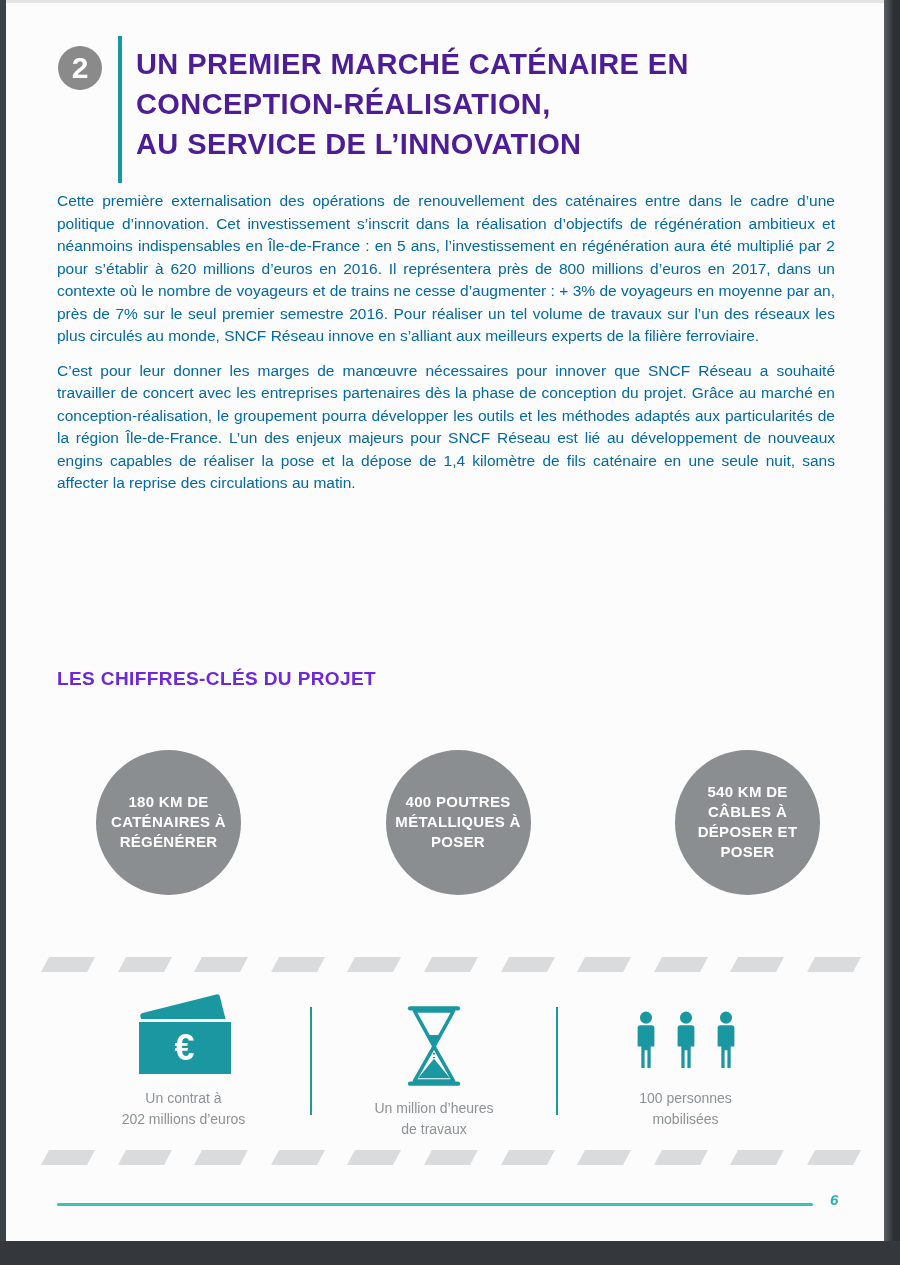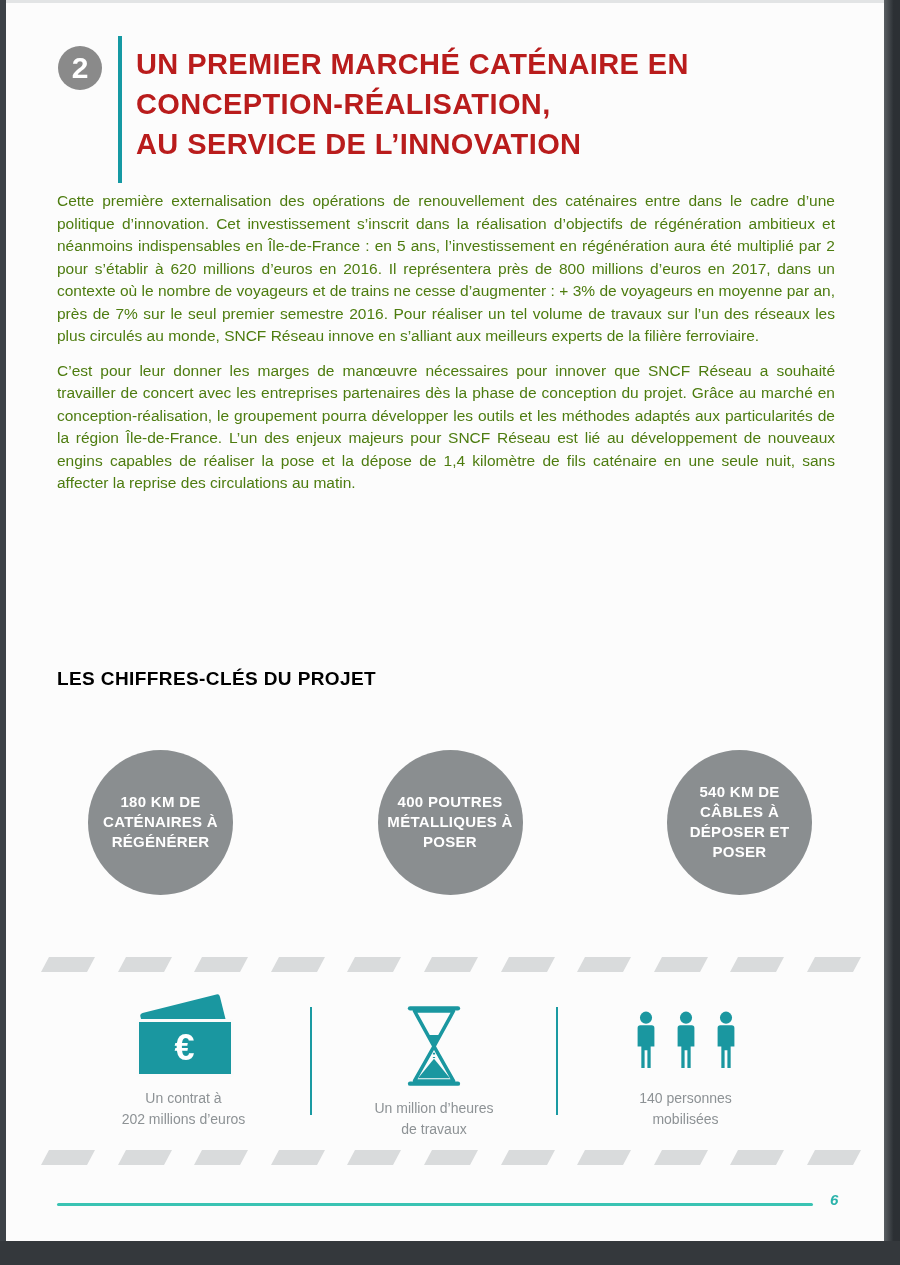--- a/index.html
+++ b/index.html
@@ -11,32 +11,32 @@
   .frame-right{position:absolute;right:0;top:0;width:16px;height:100%;
                background:linear-gradient(to right,#5a5f63,#2c3034 60%);}
   .frame-bottom{position:absolute;left:0;bottom:0;width:100%;height:24px;background:#34383c;}
 
   
   .badge{position:absolute;left:58px;top:46px;width:44px;height:44px;border-radius:50%;
          background:#8a8a8a;color:#fff;font-size:30px;font-weight:bold;
          display:flex;align-items:center;justify-content:center;}
   .accent-bar{position:absolute;left:118px;top:36px;width:4px;height:147px;background:#1599a3;}
   .doc-title{position:absolute;left:136px;top:44px;width:700px;margin:0;
-             color:#b91c1c;font-size:29px;line-height:40px;font-weight:bold;
+             color:#4c1d95;font-size:29px;line-height:40px;font-weight:bold;
              letter-spacing:.4px;white-space:pre-line;}
 
   
   .body-copy{position:absolute;left:57px;top:190px;width:789px;}
-  .body-copy p{margin:0 11px 12px 0;color:#4d7c0f;font-size:15.5px;line-height:22.5px;
+  .body-copy p{margin:0 11px 12px 0;color:#0369a1;font-size:15.5px;line-height:22.5px;
                text-align:justify;}
 
   
-  .kf-heading{position:absolute;left:57px;top:668px;margin:0;color:#000000;
+  .kf-heading{position:absolute;left:57px;top:668px;margin:0;color:#6d28d9;
               font-size:19px;font-weight:bold;letter-spacing:.4px;}
-  .kf-circles{position:absolute;left:88px;top:748px;width:724px;height:148px;
+  .kf-circles{position:absolute;left:96px;top:748px;width:724px;height:148px;
               display:flex;justify-content:space-between;align-items:center;}
   .kf-circle{width:145px;height:145px;border-radius:50%;background:#8a8e90;
              display:flex;align-items:center;justify-content:center;}
   .kf-circle span{color:#fff;font-size:15px;line-height:20px;font-weight:bold;
                   text-align:center;white-space:pre-line;letter-spacing:.3px;}
 
   
   .dash-row{position:absolute;left:45px;width:812px;height:16px;
             display:flex;justify-content:space-between;}
   .dash-row.r1{top:957px;} .dash-row.r2{top:1150px;}
@@ -167,21 +167,21 @@
           <svg width="28" height="64" viewBox="0 0 30 64">
             <circle cx="15" cy="7" r="6.5" fill="#1a97a0"></circle>
             <path d="M6 18 Q6 15 9 15 H21 Q24 15 24 18 V38 H20 V61 H16.5 V42 H13.5 V61 H10 V38 H6 Z" fill="#1a97a0"></path>
           </svg>
           <svg width="28" height="64" viewBox="0 0 30 64">
             <circle cx="15" cy="7" r="6.5" fill="#1a97a0"></circle>
             <path d="M6 18 Q6 15 9 15 H21 Q24 15 24 18 V38 H20 V61 H16.5 V42 H13.5 V61 H10 V38 H6 Z" fill="#1a97a0"></path>
           </svg>
         </div>
       </div>
-      <div class="stat-caption">140 personnes
+      <div class="stat-caption">100 personnes
 mobilisées</div>
     </div>
 
   </div>
 
   <div class="dash-row r2">
       <i class="dash"></i>
       <i class="dash"></i>
       <i class="dash"></i>
       <i class="dash"></i>

